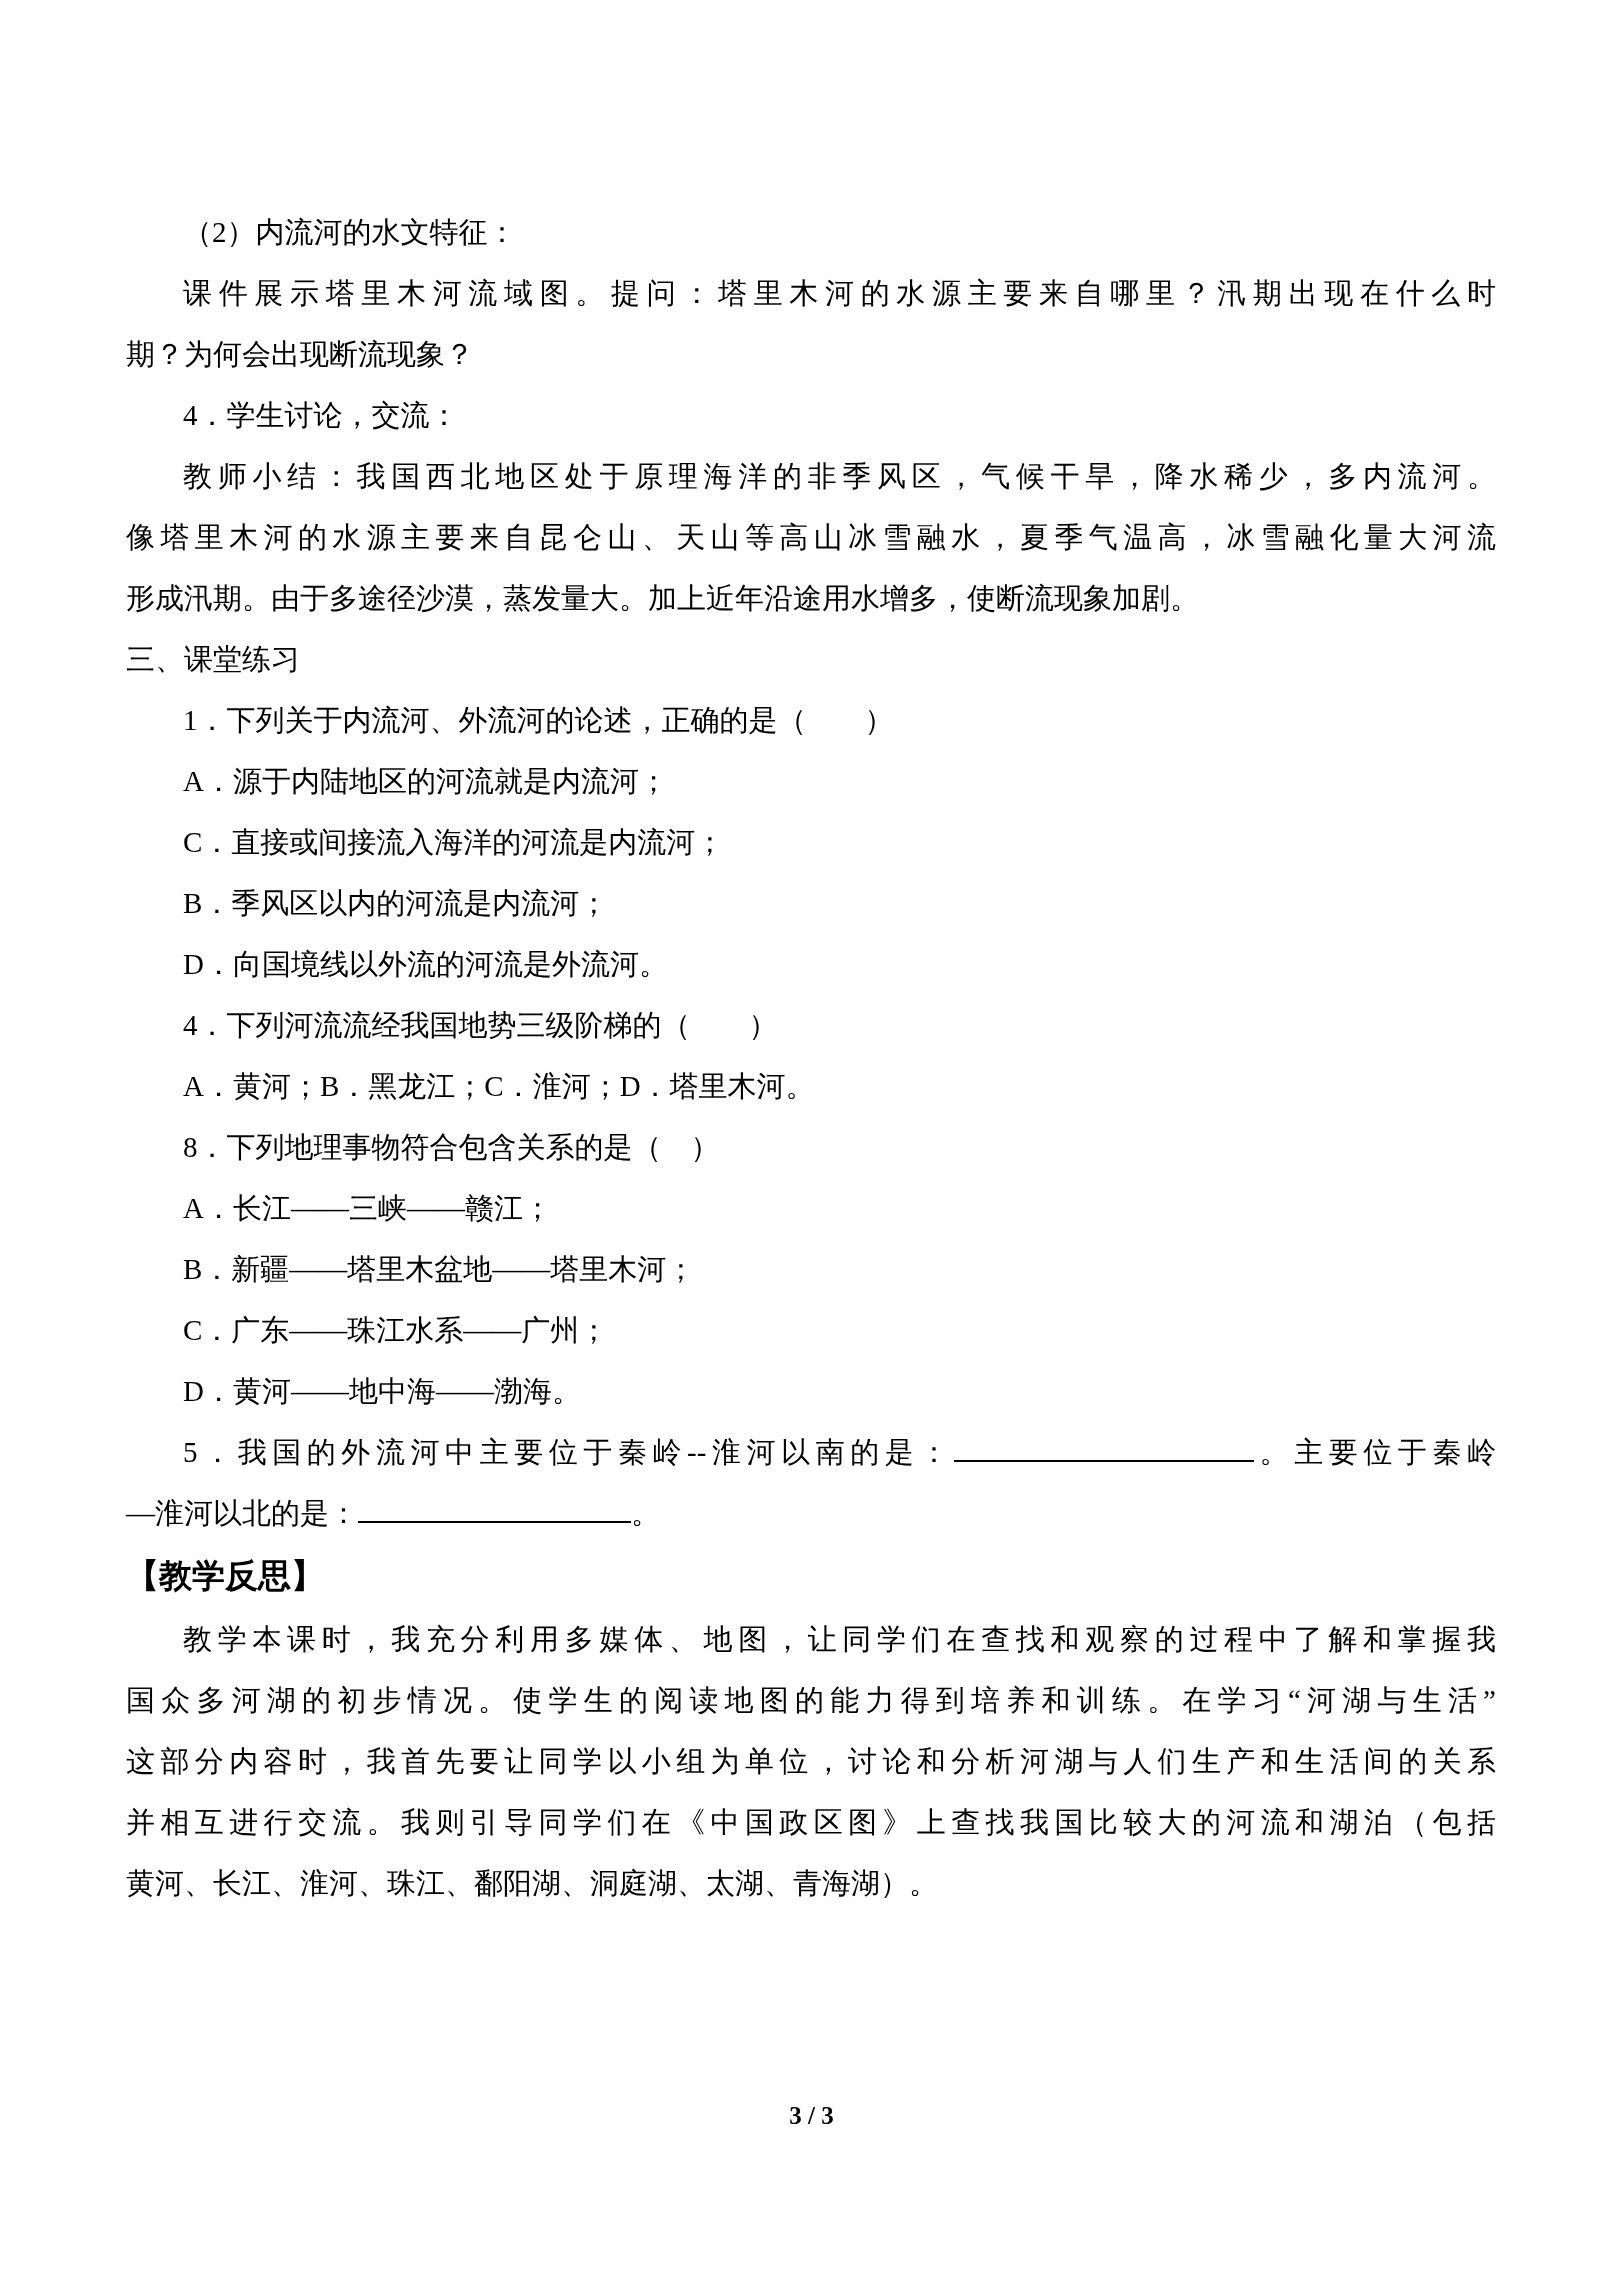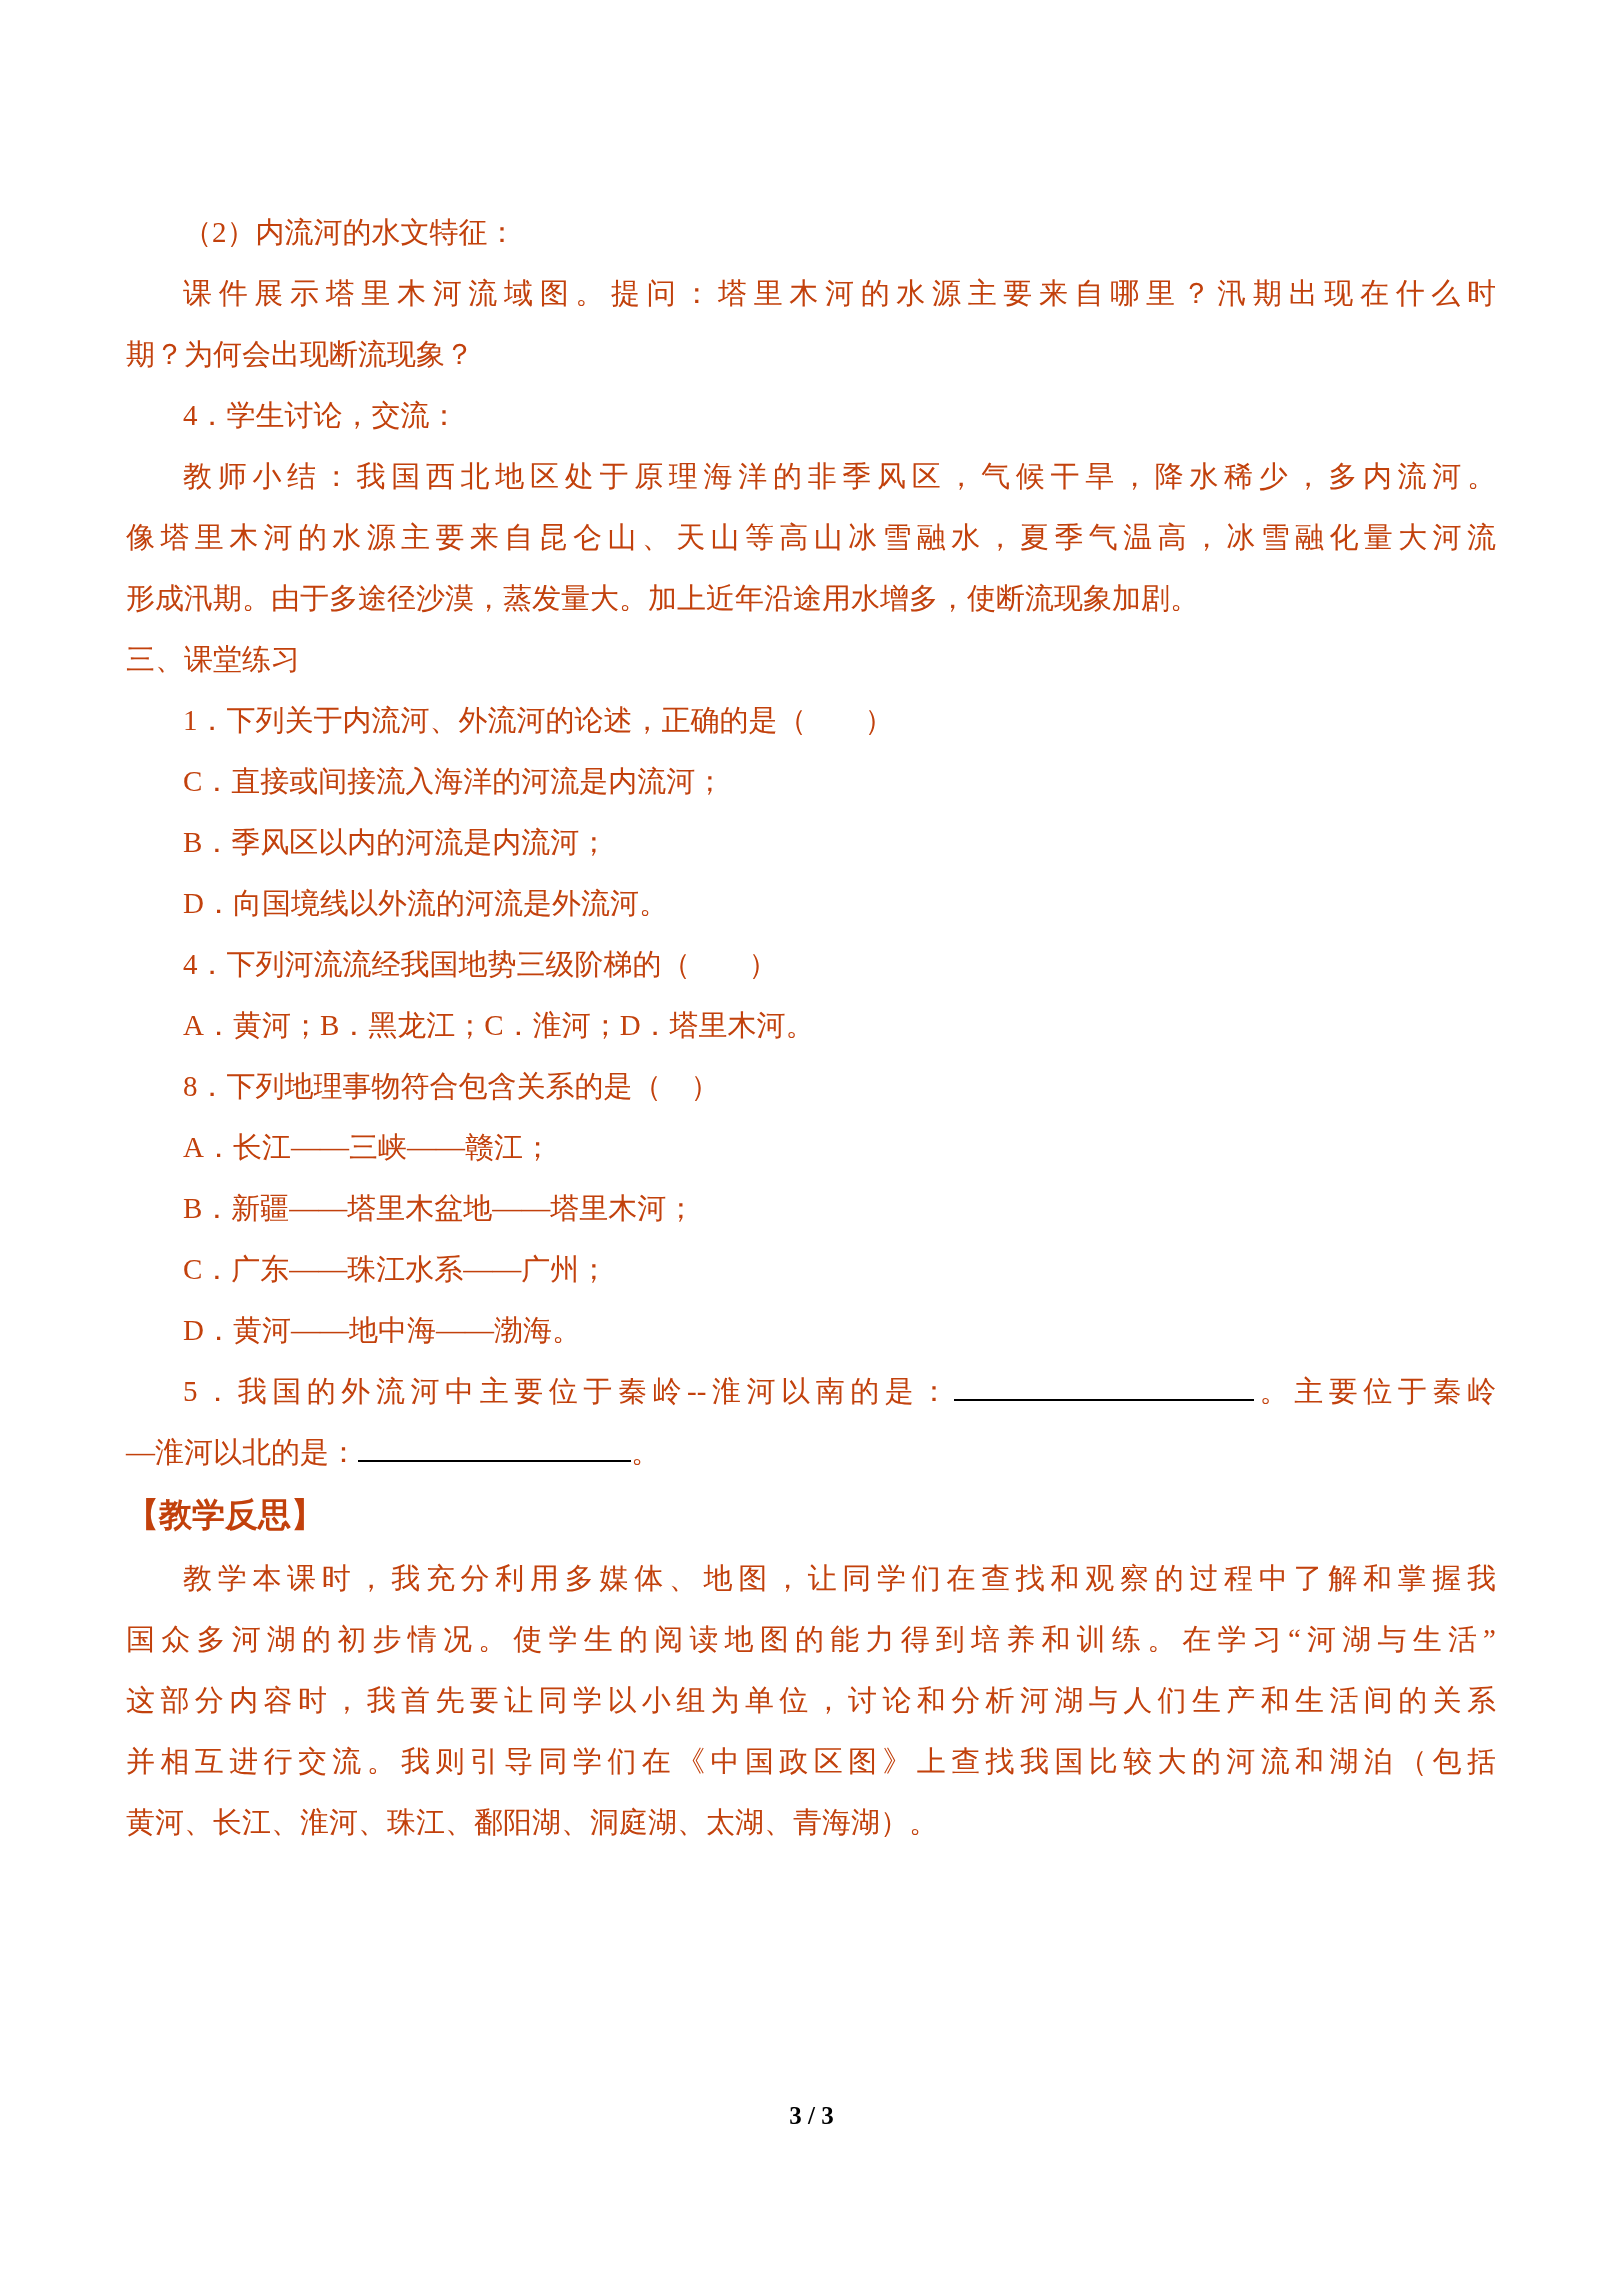--- a/index.html
+++ b/index.html
@@ -18,21 +18,21 @@
   .content {
     position: absolute;
     left: 126px;
     top: 202px;
     width: 1370px;
   }
   .line {
     margin: 0;
     font-size: 29px;
     line-height: 61px;
-    color: #c2410c;
+    color: #000000;
   }
   .indent { text-indent: 57px; }
   .full {
     text-align: justify;
     text-align-last: justify;
   }
   .heading {
     font-size: 33px;
     font-weight: bold;
     line-height: 65px;
@@ -67,20 +67,21 @@
   <p class="line indent full">课件展示塔里木河流域图。提问：塔里木河的水源主要来自哪里？汛期出现在什么时</p>
   <p class="line">期？为何会出现断流现象？</p>
   <p class="line indent">4．学生讨论，交流：</p>
   <p class="line indent full">教师小结：我国西北地区处于原理海洋的非季风区，气候干旱，降水稀少，多内流河。</p>
   <p class="line full">像塔里木河的水源主要来自昆仑山、天山等高山冰雪融水，夏季气温高，冰雪融化量大河流</p>
   <p class="line">形成汛期。由于多途径沙漠，蒸发量大。加上近年沿途用水增多，使断流现象加剧。</p>
 
   <p class="line">三、课堂练习</p>
 
   <p class="line indent">1．下列关于内流河、外流河的论述，正确的是（　　）</p>
+  <p class="line indent">A．源于内陆地区的河流就是内流河；</p>
   <p class="line indent">C．直接或间接流入海洋的河流是内流河；</p>
   <p class="line indent">B．季风区以内的河流是内流河；</p>
   <p class="line indent">D．向国境线以外流的河流是外流河。</p>
   <p class="line indent">4．下列河流流经我国地势三级阶梯的（　　）</p>
   <p class="line indent">A．黄河；B．黑龙江；C．淮河；D．塔里木河。</p>
 
 
   <p class="line indent">8．下列地理事物符合包含关系的是（　）</p>
   <p class="line indent">A．长江——三峡——赣江；</p>
   <p class="line indent">B．新疆——塔里木盆地——塔里木河；</p>

